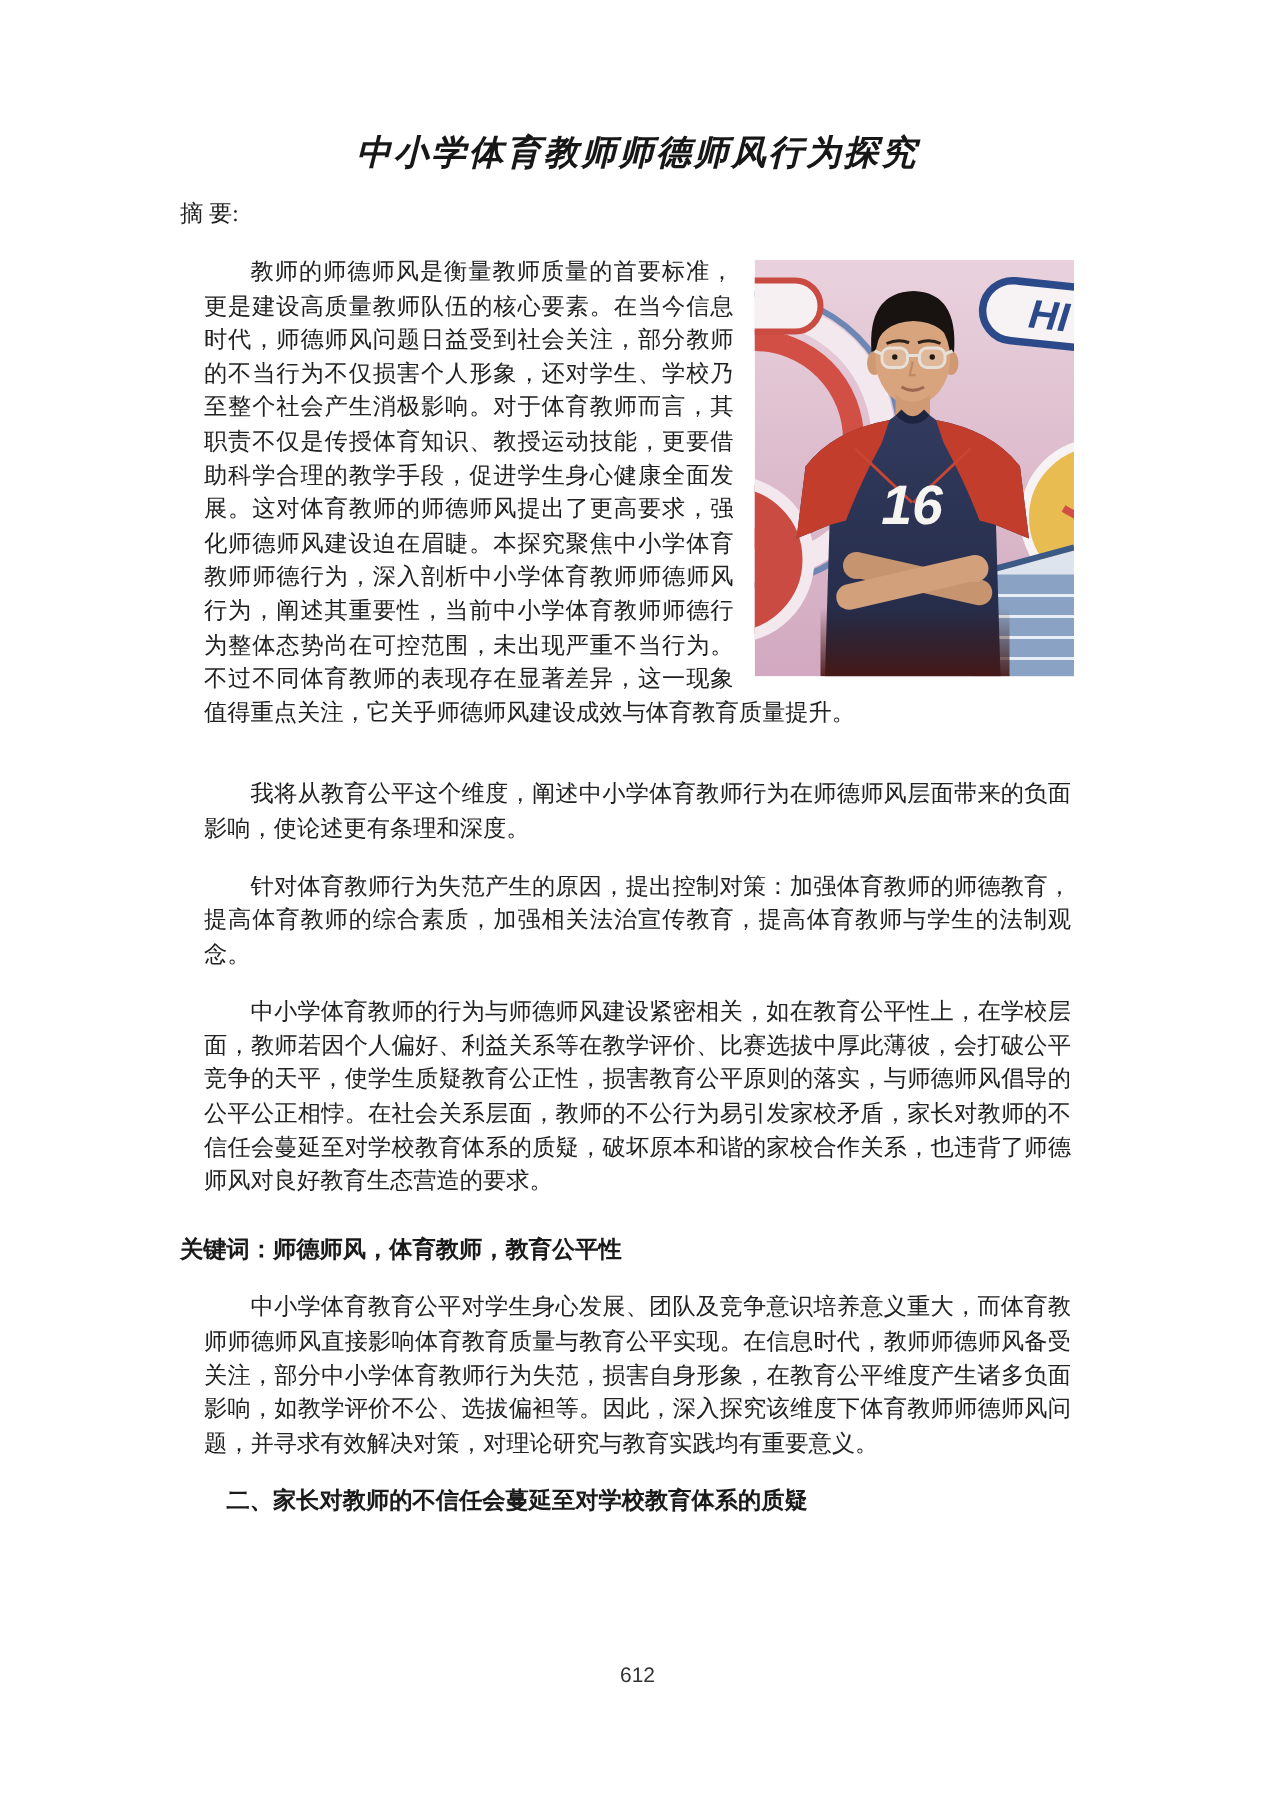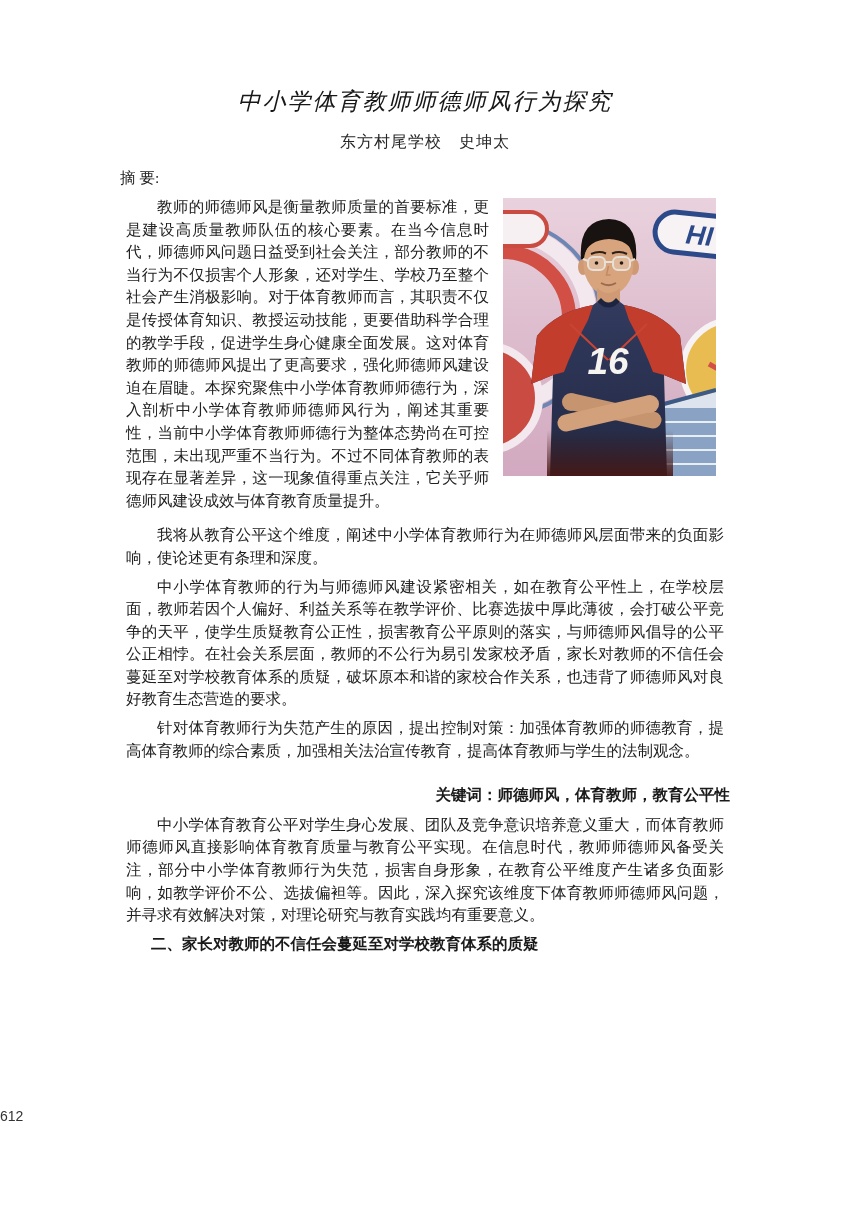--- a/index.html
+++ b/index.html
@@ -15,92 +15,90 @@
   .content {
     position: absolute;
     left: 120px;
     width: 610px;
     top: 0;
   }
   .doc-title {
     margin-top: 86px;
     text-align: center;
     font-size: 23px;
-    font-weight: normal;
+    font-weight: bold;
     font-style: italic;
     letter-spacing: 2px;
     color: #171717;
   }
   .doc-author {
     margin-top: 13px;
     text-align: center;
     font-size: 16px;
     letter-spacing: 1px;
     color: #262626;
   }
   .abstract-label {
     margin-top: 14px;
     font-size: 15.5px;
     line-height: 22.6px;
   }
   p.body-para {
-    margin: 6px;
+    margin: 16px;
     font-size: 15.5px;
     line-height: 22.6px;
     text-align: justify;
     text-indent: 2em;
     color: #212121;
   }
   .heading {
     margin: 0;
     font-family: "Liberation Sans", sans-serif;
     font-weight: bold;
     font-size: 15.5px;
     line-height: 22.6px;
     text-indent: 2em;
     color: #1a1a1a;
   }
   .keywords-line {
     margin: 0;
     margin-top: 23px;
-    font-family: Liberation Mono, monospace;
+    font-family: Liberation Serif, serif;
     font-weight: bold;
     font-size: 15.5px;
     line-height: 22.6px;
     color: #1a1a1a;
-    text-align: right;
   }
   .photo-frame {
     float: right;
     width: 213px;
     height: 278px;
     margin: 2px 14px 8px 14px;
     overflow: hidden;
   }
   .photo-frame svg { display: block; width: 213px; height: 278px; }
   .page-footer {
     position: absolute;
     top: 1108px;
     left: 0;
     width: 850px;
-    text-align: left;
+    text-align: center;
     font-family: "Liberation Sans", sans-serif;
     font-size: 14px;
     color: #333333;
   }
   .clearfix::after { content: ""; display: block; clear: both; }
 </style>
 </head>
 <body>
 
 <div class="page">
   <div class="content">
 
     <h1 class="doc-title">中小学体育教师师德师风行为探究</h1>
-    <div class="doc-author">东方村尾学校　史坤太</div>
 
     <div class="abstract-label">摘 要:</div>
 
     <div class="clearfix">
       <div class="photo-frame">
 
         <svg viewBox="0 0 213 278" xmlns="http://www.w3.org/2000/svg">
           <defs>
             <linearGradient id="bgGrad" x1="0" y1="0" x2="0" y2="1">
               <stop offset="0" stop-color="#e9d2dd"></stop>
@@ -187,22 +185,22 @@
 
             <rect x="44" y="232" width="126" height="46" fill="url(#bottomGrad)"></rect>
           </g>
         </svg>
       </div>
 
       <p class="body-para">教师的师德师风是衡量教师质量的首要标准，更是建设高质量教师队伍的核心要素。在当今信息时代，师德师风问题日益受到社会关注，部分教师的不当行为不仅损害个人形象，还对学生、学校乃至整个社会产生消极影响。对于体育教师而言，其职责不仅是传授体育知识、教授运动技能，更要借助科学合理的教学手段，促进学生身心健康全面发展。这对体育教师的师德师风提出了更高要求，强化师德师风建设迫在眉睫。本探究聚焦中小学体育教师师德行为，深入剖析中小学体育教师师德师风行为，阐述其重要性，当前中小学体育教师师德行为整体态势尚在可控范围，未出现严重不当行为。不过不同体育教师的表现存在显著差异，这一现象值得重点关注，它关乎师德师风建设成效与体育教育质量提升。</p>
     </div>
 
     <p class="body-para">我将从教育公平这个维度，阐述中小学体育教师行为在师德师风层面带来的负面影响，使论述更有条理和深度。</p>
+    <p class="body-para">针对体育教师行为失范产生的原因，提出控制对策：加强体育教师的师德教育，提高体育教师的综合素质，加强相关法治宣传教育，提高体育教师与学生的法制观念。</p>
     <p class="body-para">中小学体育教师的行为与师德师风建设紧密相关，如在教育公平性上，在学校层面，教师若因个人偏好、利益关系等在教学评价、比赛选拔中厚此薄彼，会打破公平竞争的天平，使学生质疑教育公正性，损害教育公平原则的落实，与师德师风倡导的公平公正相悖。在社会关系层面，教师的不公行为易引发家校矛盾，家长对教师的不信任会蔓延至对学校教育体系的质疑，破坏原本和谐的家校合作关系，也违背了师德师风对良好教育生态营造的要求。</p>
-    <p class="body-para">针对体育教师行为失范产生的原因，提出控制对策：加强体育教师的师德教育，提高体育教师的综合素质，加强相关法治宣传教育，提高体育教师与学生的法制观念。</p>
 
     <p class="keywords-line"><span>关键词：</span><span>师德师风，体育教师，教育公平性</span></p>
 
     <p class="body-para">中小学体育教育公平对学生身心发展、团队及竞争意识培养意义重大，而体育教师师德师风直接影响体育教育质量与教育公平实现。在信息时代，教师师德师风备受关注，部分中小学体育教师行为失范，损害自身形象，在教育公平维度产生诸多负面影响，如教学评价不公、选拔偏袒等。因此，深入探究该维度下体育教师师德师风问题，并寻求有效解决对策，对理论研究与教育实践均有重要意义。</p>
 
     <h2 class="heading">二、家长对教师的不信任会蔓延至对学校教育体系的质疑</h2>
 
 
   </div>
 

